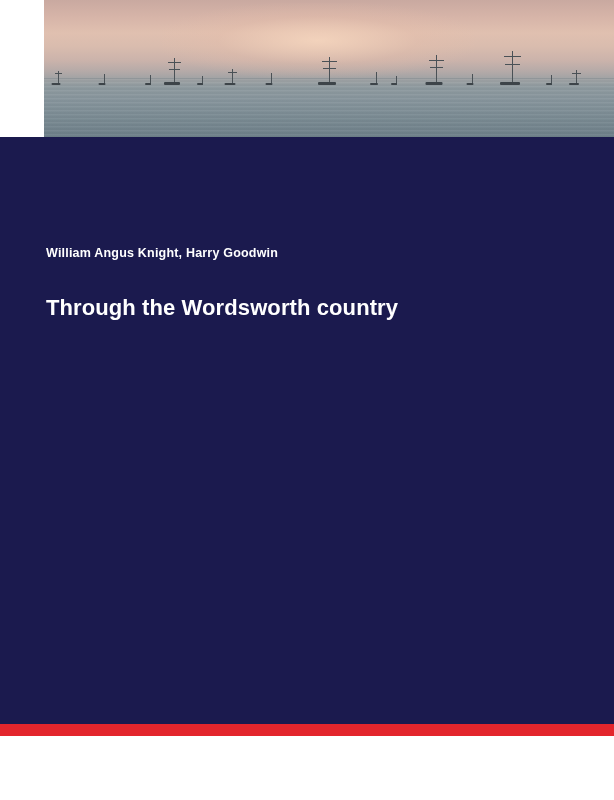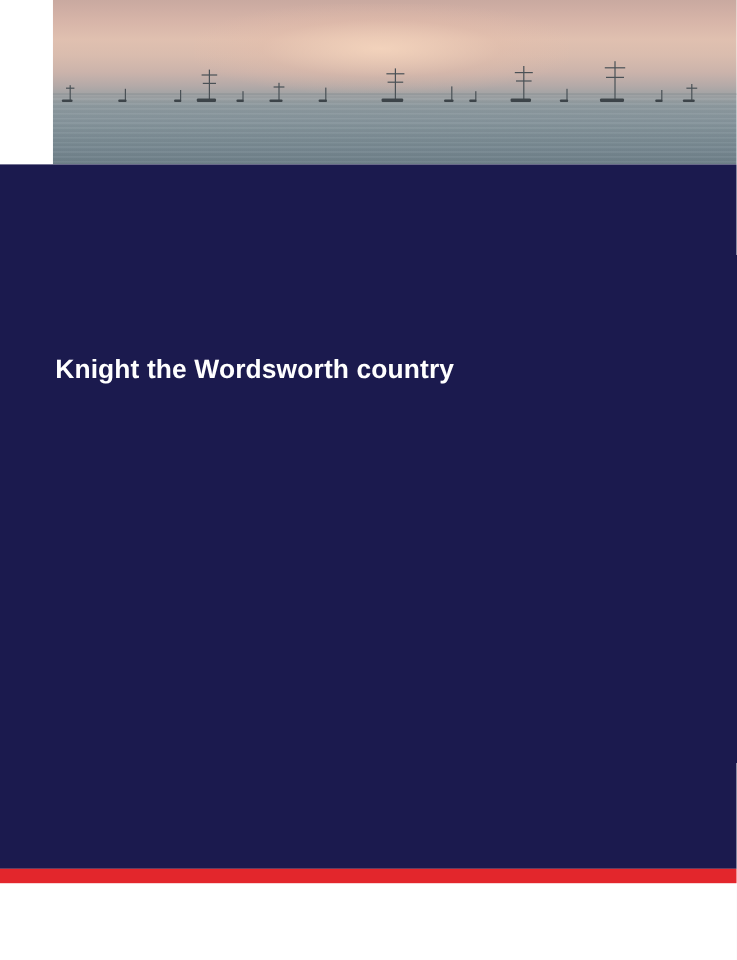--- a/index.html
+++ b/index.html
@@ -245,19 +245,20 @@
         <div class="mast" style="left:2px;height:15px;"></div>
         <div class="yard" style="left:-2px;bottom:11px;width:9px;"></div>
         <div class="hull" style="width:10px;height:2px;"></div>
       </div>
     </div>
   </div>
 
   <div class="body-panel">
   </div>
 
-
-  <div class="title">Knight the Wordsworth country</div>
+  <div class="author">William Angus Knight, Harry Goodwin</div>
+
+  <div class="title">Through the Wordsworth country</div>
 
   <div class="red-band"></div>
 
 
 </div>
 
 </body></html>

